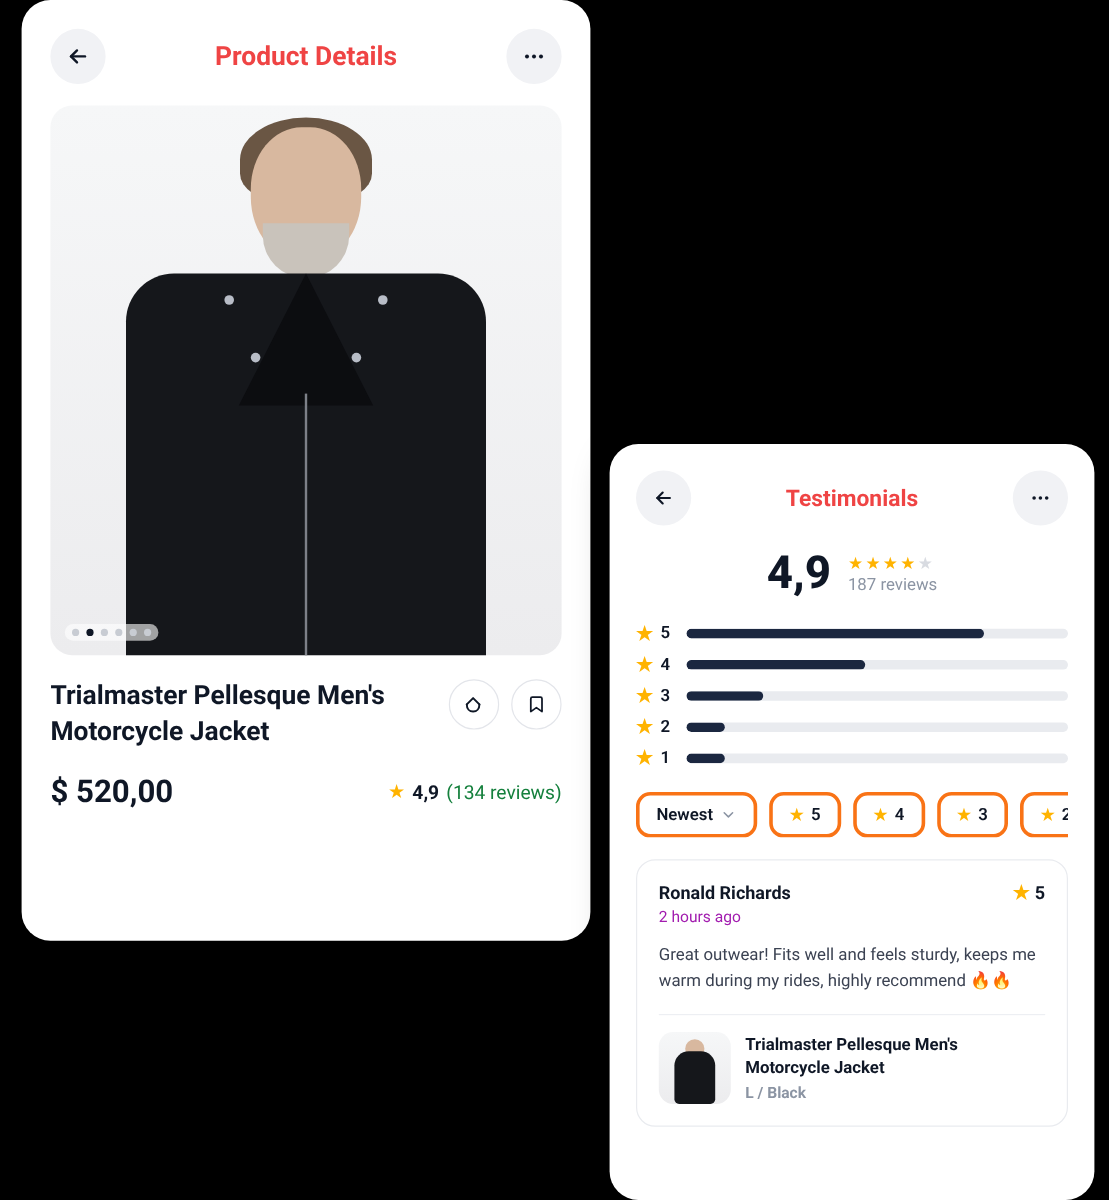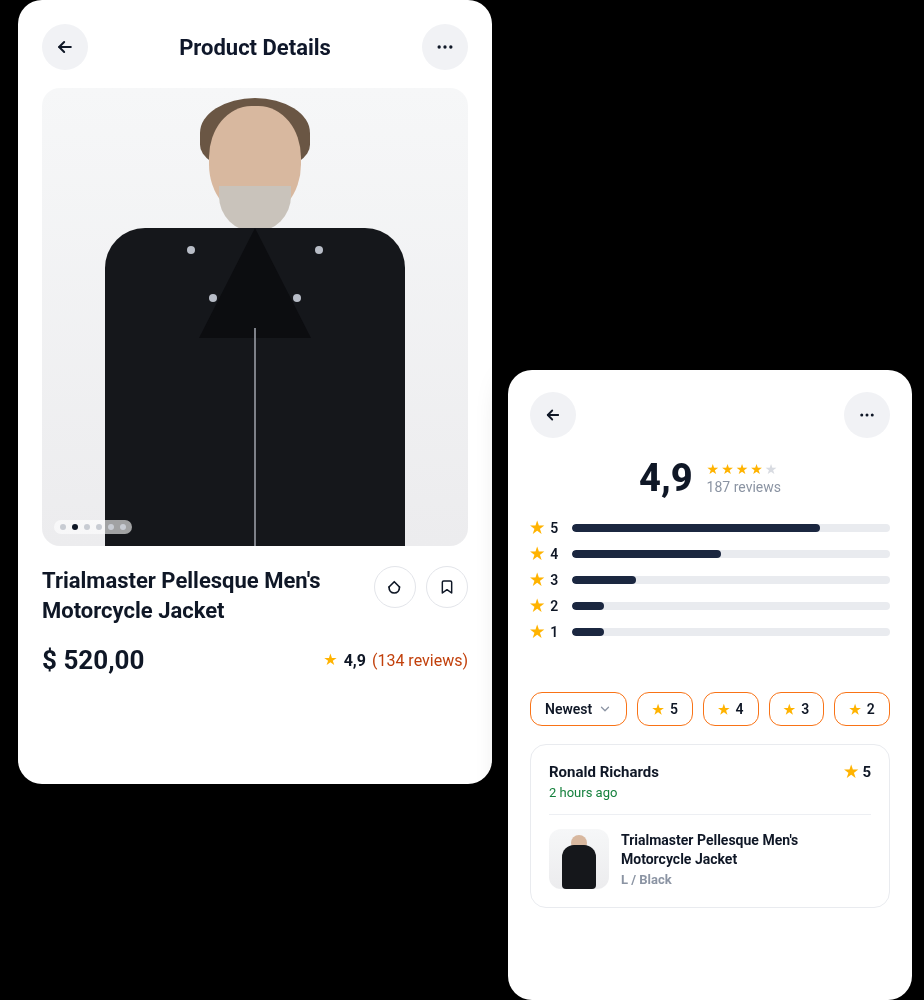--- a/index.html
+++ b/index.html
@@ -35,21 +35,21 @@
   
   .header {
     display: flex;
     align-items: center;
     justify-content: space-between;
     margin-bottom: 18px;
   }
   .header-title {
     font-size: 22px;
     font-weight: 700;
-    color: #0f172a;
+    color: #ef4444;
     flex: 1;
     text-align: center;
   }
   .circle-btn {
     width: 46px; height: 46px;
     border-radius: 50%;
     background: #f1f2f5;
     display: flex; align-items: center; justify-content: center;
     cursor: pointer;
     color: #0f1726;
@@ -119,21 +119,21 @@
     cursor:pointer;
     color:#0f1726;
   }
   
   .price-row {
     display:flex; align-items:center; justify-content:space-between;
   }
   .price { font-size: 26px; font-weight:700; color:#0f1726; }
   .rating-inline { display:flex; align-items:center; gap:6px; font-size:16px; }
   .rating-val { font-weight:700; color:#0f1726; }
-  .rating-count { color:#c2410c;text-align:right; }
+  .rating-count { color:#15803d;text-align:right; }
   .star { color:#ffb300; font-size:16px; line-height:1; }
 
   
   .big-rating {
     display:flex; align-items:center; justify-content:center; gap:14px;
     margin: 6px 0 20px;
   }
   .big-rating-num { font-size:38px; font-weight:800; color:#0f1726; }
   .big-rating-right { display:flex; flex-direction:column; gap:2px; }
   .stars-row { color:#ffb300; font-size:14px; letter-spacing:2px; }
@@ -143,39 +143,38 @@
   .dist { display:flex; flex-direction:column; gap:10px; margin-bottom:20px; }
   .dist-row { display:flex; align-items:center; gap:10px; }
   .dist-label { display:flex; align-items:center; gap:6px; width:32px; font-size:14px; font-weight:600; color:#0f1726; }
   .bar { position:relative; flex:1; height:8px; background:#e9ebef; border-radius:999px; overflow:hidden; }
   .bar-fill { position:absolute; left:0; top:0; bottom:0; background:#1b2740; border-radius:999px; }
 
   .chips { display:flex; gap:10px; margin-bottom:18px; overflow:hidden; }
   .chip {
     display:flex; align-items:center; gap:6px;
     padding: 8px 14px;
-    border:1px solid #f97316;
+    border:3px solid #f97316;
     border-radius:12px;
     font-size:14px; font-weight:600; color:#0f1726;
     cursor:pointer;
     flex-shrink:0;
-    margin-top:32px;
   }
   .chip .star { font-size:13px; }
   .chip svg { flex-shrink:0; }
 
   .review-card {
     border:1px solid #e9ebef;
     border-radius:16px;
     padding:18px;
   }
   .review-head { display:flex; align-items:flex-end; justify-content:space-between; margin-bottom:4px; }
   .review-name { font-weight:700; color:#0f1726; font-size:15px; }
   .review-score { display:flex; align-items:center; gap:4px; font-weight:700; color:#0f1726; font-size:15px; }
-  .review-time { color:#15803d; font-size:13px; margin-bottom:14px; }
+  .review-time { color:#a21caf; font-size:13px; margin-bottom:14px; }
   .review-text { font-size:14px; color:#3b4252; line-height:1.55; margin-bottom:16px; }
   .review-divider { height:1px; background:#edeff3; margin-bottom:14px; }
   .review-product { display:flex; gap:12px; align-items:center; }
   .thumb {
     width:60px; height:60px; border-radius:12px;
     background: linear-gradient(180deg,#f6f7f8,#ececee);
     position:relative; overflow:hidden; flex-shrink:0;
   }
   .thumb::after{
     content:""; position:absolute; left:50%; top:16px; transform:translateX(-50%);
@@ -260,20 +259,21 @@
 </div>
 
 <div class="card card-right">
   <div class="header">
     <div class="circle-btn">
       <svg width="18" height="18" viewBox="0 0 24 24" fill="none" stroke="currentColor" stroke-width="2.4" stroke-linecap="round" stroke-linejoin="round">
           <line x1="19" y1="12" x2="5" y2="12"></line>
           <polyline points="11 18 5 12 11 6"></polyline>
         </svg>
     </div>
+    <div class="header-title" style="font-size:19px">Testimonials</div>
     <div class="circle-btn">
       <svg width="18" height="18" viewBox="0 0 24 24" fill="currentColor">
           <circle cx="5" cy="12" r="2"></circle>
           <circle cx="12" cy="12" r="2"></circle>
           <circle cx="19" cy="12" r="2"></circle>
         </svg>
     </div>
   </div>
 
   <div class="big-rating">
@@ -359,20 +359,21 @@
 
   <div class="review-card">
     <div class="review-head">
       <div class="review-name">Ronald Richards</div>
       <div class="review-score">
         <span class="star">★</span>
         <span>5</span>
       </div>
     </div>
     <div class="review-time">2 hours ago</div>
+    <div class="review-text">Great outwear! Fits well and feels sturdy, keeps me warm during my rides, highly recommend 🔥🔥</div>
     <div class="review-divider"></div>
     <div class="review-product">
       <div class="thumb"></div>
       <div>
         <div class="rp-title">Trialmaster Pellesque Men's Motorcycle Jacket</div>
         <div class="rp-variant">L / Black</div>
       </div>
     </div>
   </div>
 </div>

